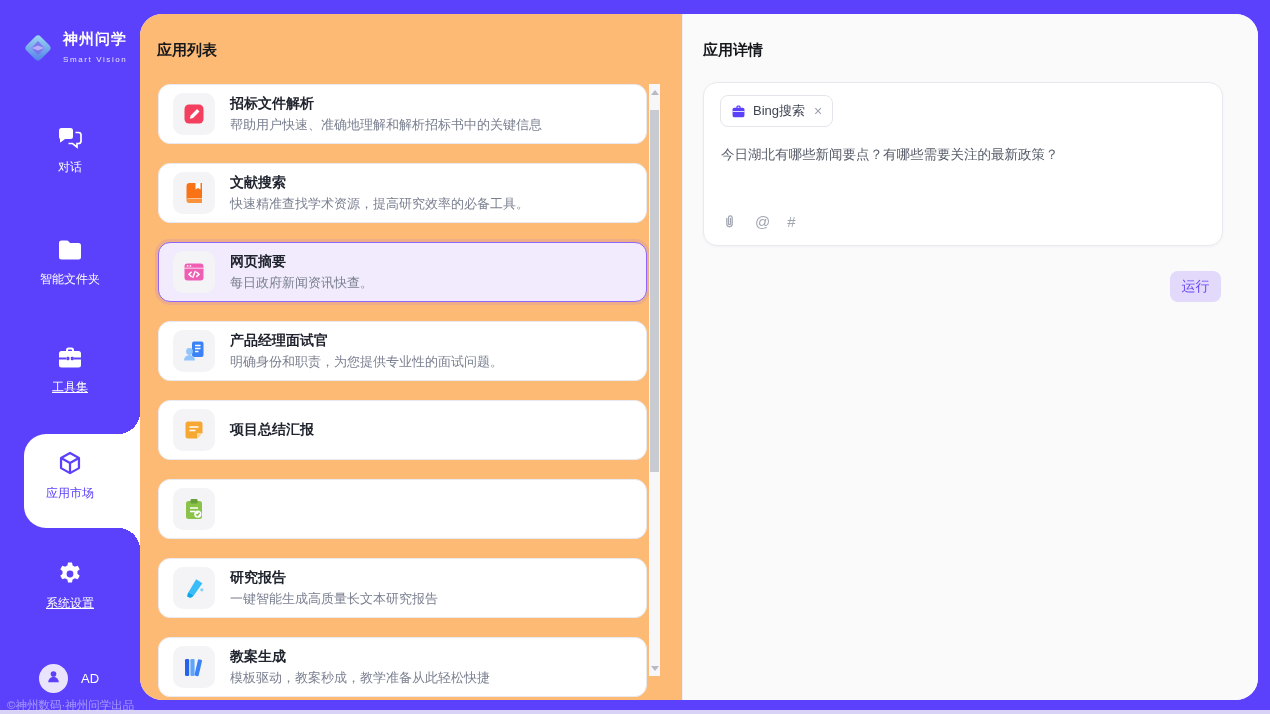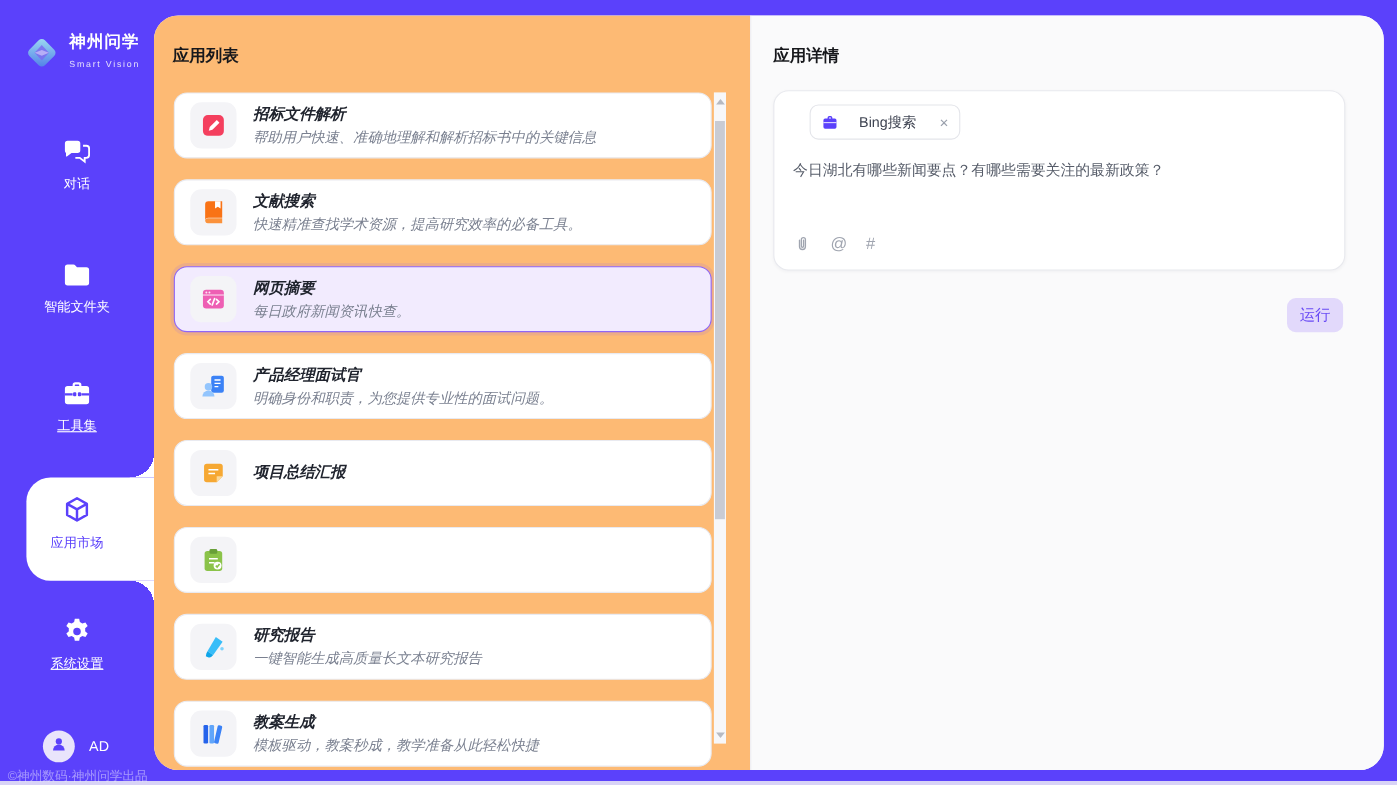--- a/index.html
+++ b/index.html
@@ -47,42 +47,42 @@
   
   .main-panel { position:absolute; left:140px; top:14px; width:1118px; height:686px;
     background:#fff; border-radius:22px; overflow:hidden; display:flex; }
 
   .section-title { font-size:15px; font-weight:bold; color:#17181c; }
 
   .list-section { width:542px; position:relative; background:#fdba74; }
   .list-section .section-title { position:absolute; left:17px; top:27px; }
   .card-list { position:absolute; left:18px; top:70px; width:489px; }
   .app-card { height:60px; border:1px solid #e9eaf0; border-radius:12px; background:#fff;
-    margin-bottom:19px; display:flex; align-items:center; padding:0 14px; gap:15px; cursor:pointer;font-style:italic; }
+    margin-bottom:19px; display:flex; align-items:center; padding:0 14px; gap:15px; cursor:pointer; }
   .app-card.selected { background:#f2ebfe; border:1px solid #8f66f7; box-shadow:0 0 0 3px rgba(143,102,247,0.14); }
   .tile { width:42px; height:42px; border-radius:10px; background:#f4f4f7; flex:0 0 auto;
     display:flex; align-items:center; justify-content:center; }
   .tile svg { width:24px; height:24px; }
   .card-texts { display:flex; flex-direction:column; gap:3px; min-width:0; }
   .card-title { font-size:14px; font-weight:bold; color:#20242e; }
   .card-desc { font-size:13px; color:#7a8090; white-space:nowrap; }
 
   .scrollbar { position:absolute; left:509px; top:70px; width:11px; height:592px; background:#f7f7f9; }
   .sb-arrow { position:absolute; left:0; width:11px; height:12px; display:flex; align-items:center; justify-content:center; cursor:pointer; }
   .sb-arrow.up { top:2px; } .sb-arrow.down { bottom:2px; }
   .tri-up { width:0; height:0; border-left:4px solid transparent; border-right:4px solid transparent; border-bottom:5px solid #b7bac2; }
   .tri-down { width:0; height:0; border-left:4px solid transparent; border-right:4px solid transparent; border-top:5px solid #b7bac2; }
   .sb-thumb { position:absolute; left:1px; top:26px; width:9px; height:362px; background:#c9cbd3; cursor:pointer; }
 
   .detail-section { flex:1; position:relative; background:#fafafb; border-left:1px solid #ededf2; }
   .detail-section .section-title { position:absolute; left:20px; top:27px; }
   .prompt-card { position:absolute; left:20px; top:68px; width:520px; height:164px; background:#fff;
     border:1px solid #e8e9ee; border-radius:14px; box-shadow:0 1px 3px rgba(30,30,60,0.04); }
-  .tool-tag { position:absolute; left:32px; top:12px; height:32px; display:inline-flex; align-items:center;
-    gap:19px; padding:0 10px; background:#fff; border:1px solid #e4e5ea; border-radius:8px;
+  .tool-tag { position:absolute; left:16px; top:12px; height:32px; display:inline-flex; align-items:center;
+    gap:7px; padding:0 10px; background:#fff; border:1px solid #e4e5ea; border-radius:8px;
     font-size:13px; color:#3f4452; cursor:pointer; }
   .tag-ic svg { width:15px; height:15px; display:block; }
   .tag-close { color:#9aa0ac; font-size:14px; margin-left:2px; cursor:pointer; line-height:1; }
   .prompt-text { position:absolute; left:17px; top:63px; right:16px; font-size:13.5px; color:#565c69; cursor:text; }
   .prompt-toolbar { position:absolute; left:17px; bottom:15px; display:flex; align-items:center; gap:17px; }
   .tb-icon { color:#a0a5b0; display:flex; align-items:center; cursor:pointer; }
   .tb-icon svg { width:17px; height:17px; }
   .txt-ic { font-size:15px; color:#a0a5b0; }
   .run-button { position:absolute; right:37px; top:257px; width:51px; height:31px;
     background:#e2d9fb; color:#6a4cf5; border:none; border-radius:8px; font-size:14px; cursor:pointer; }

